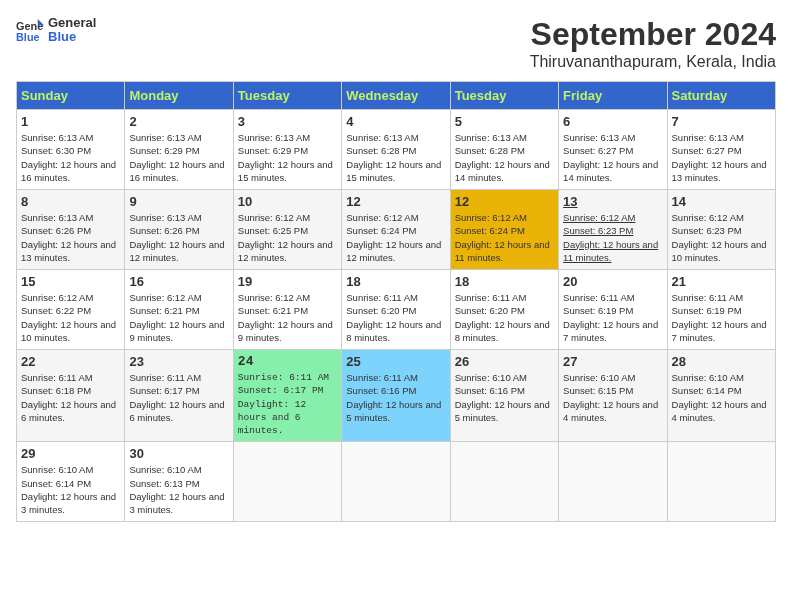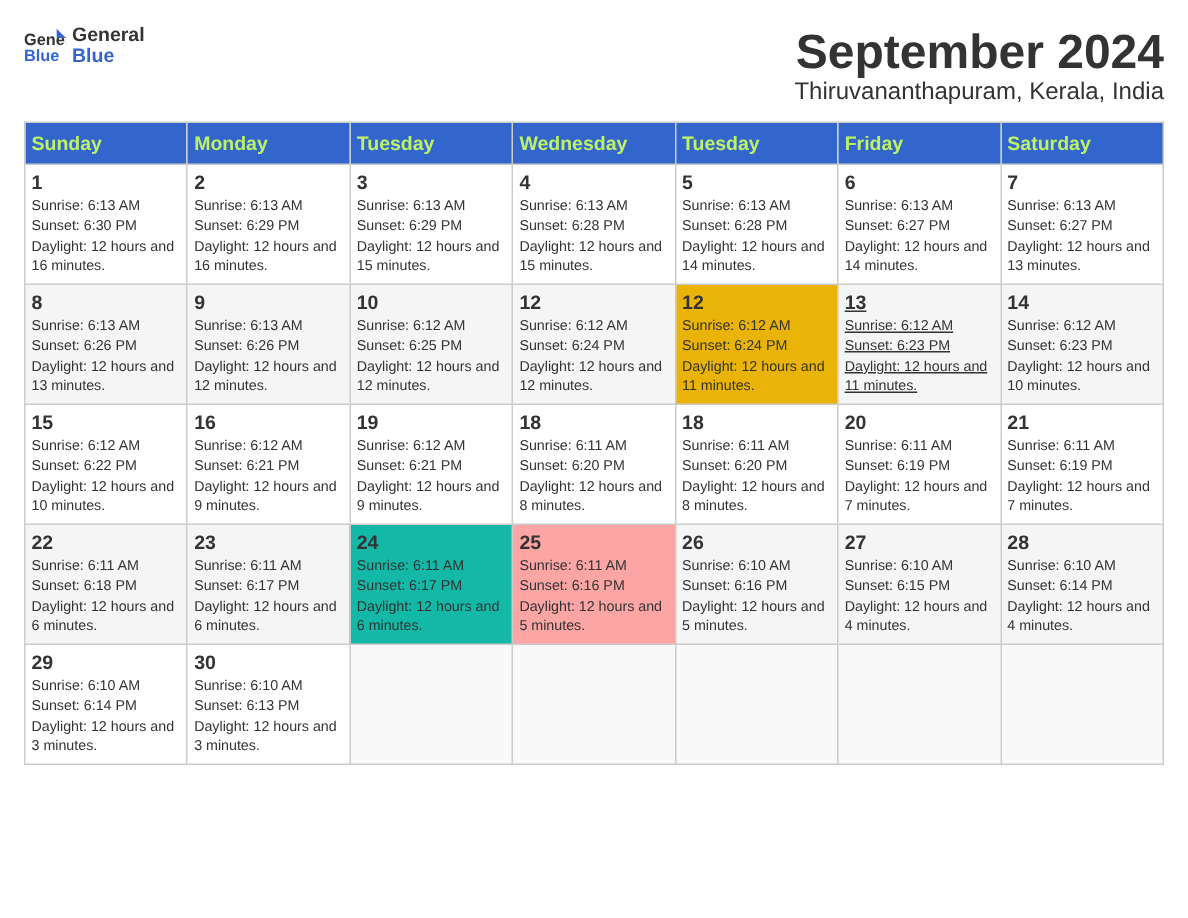--- a/index.html
+++ b/index.html
@@ -259,27 +259,27 @@
           <div class="day-info" style="white-space: pre-line;">Sunrise: 6:11 AM
 Sunset: 6:18 PM
 Daylight: 12 hours and 6 minutes.</div>
         </td>
         <td style="background: rgb(245, 245, 245);">
           <span class="day-number">23</span>
           <div class="day-info" style="white-space: pre-line;">Sunrise: 6:11 AM
 Sunset: 6:17 PM
 Daylight: 12 hours and 6 minutes.</div>
         </td>
-        <td style="background: #14b8a6;">
+        <td style="background: #86efac; font-family: Liberation Mono, monospace;">
           <span class="day-number">24</span>
           <div class="day-info" style="white-space: pre-line;">Sunrise: 6:11 AM
 Sunset: 6:17 PM
 Daylight: 12 hours and 6 minutes.</div>
         </td>
-        <td style="background: #fca5a5;">
+        <td style="background: #7dd3fc;">
           <span class="day-number">25</span>
           <div class="day-info" style="white-space: pre-line;">Sunrise: 6:11 AM
 Sunset: 6:16 PM
 Daylight: 12 hours and 5 minutes.</div>
         </td>
         <td style="background: rgb(245, 245, 245);">
           <span class="day-number">26</span>
           <div class="day-info" style="white-space: pre-line;">Sunrise: 6:10 AM
 Sunset: 6:16 PM
 Daylight: 12 hours and 5 minutes.</div>

